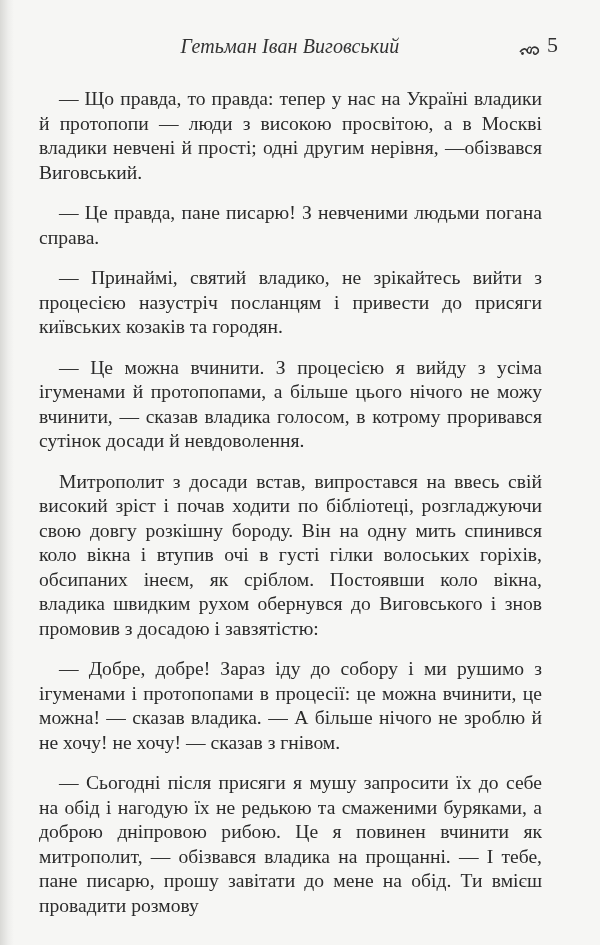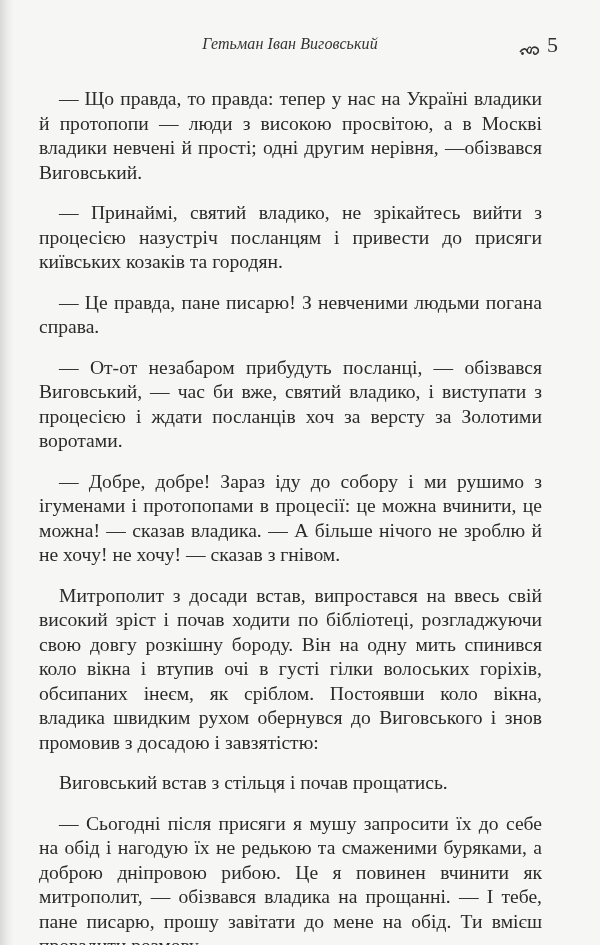--- a/index.html
+++ b/index.html
@@ -28,21 +28,21 @@
       width: 600px;
       height: 26px;
     }
     .running-title {
       position: absolute;
       left: 0;
       width: 580px;
       text-align: center;
       top: 3px;
       font-style: italic;
-      font-size: 16px;
+      font-size: 20px;
       color: #333;
       letter-spacing: 0.1px;
     }
     .folio {
       position: absolute;
       right: 42px;
       top: 0;
       font-size: 22px;
       color: #333;
       display: flex;
@@ -85,20 +85,19 @@
         <circle cx="3.5" cy="9.5" r="1.4" fill="#333"></circle>
         <path d="M8 7 C9 3, 11 2, 12 4" fill="none" stroke="#333" stroke-width="1.2"></path>
       </svg>
     </span>
     <span>5</span>
   </div>
 </div>
 
 <div class="text-block">
   <p>— Що правда, то правда: тепер у нас на Україні владики й протопопи — люди з високою просвітою, а в Москві владики невчені й прості; одні другим нерівня, —обізвався Виговський.</p>
+  <p>— Це правда, пане писарю! З невченими людьми погана справа.</p>
   <p>— Принаймі, святий владико, не зрікайтесь вийти з процесією назустріч посланцям і привести до присяги київських козаків та городян.</p>
-  <p>— Це правда, пане писарю! З невченими людьми погана справа.</p>
-  <p>— От-от незабаром прибудуть посланці, — обізвався Виговський, — час би вже, святий владико, і виступати з процесією і ждати посланців хоч за версту за Золотими воротами.</p>
+  <p>— Це можна вчинити. З процесією я вийду з усіма ігуменами й протопопами, а більше цього нічого не можу вчинити, — сказав владика голосом, в котрому проривався сутінок досади й невдоволення.</p>
+  <p>Митрополит з досади встав, випростався на ввесь свій високий зріст і почав ходити по бібліотеці, розгладжуючи свою довгу розкішну бороду. Він на одну мить спинився коло вікна і втупив очі в густі гілки волоських горіхів, обсипаних інеєм, як сріблом. Постоявши коло вікна, владика швидким рухом обернувся до Виговського і знов промовив з досадою і завзятістю:</p>
   <p>— Добре, добре! Зараз іду до собору і ми рушимо з ігуменами і протопопами в процесії: це можна вчинити, це можна! — сказав владика. — А більше нічого не зроблю й не хочу! не хочу! — сказав з гнівом.</p>
-  <p>Митрополит з досади встав, випростався на ввесь свій високий зріст і почав ходити по бібліотеці, розгладжуючи свою довгу розкішну бороду. Він на одну мить спинився коло вікна і втупив очі в густі гілки волоських горіхів, обсипаних інеєм, як сріблом. Постоявши коло вікна, владика швидким рухом обернувся до Виговського і знов промовив з досадою і завзятістю:</p>
-  <p>Виговський встав з стільця і почав прощатись.</p>
   <p>— Сьогодні після присяги я мушу запросити їх до себе на обід і нагодую їх не редькою та смаженими буряками, а доброю дніпровою рибою. Це я повинен вчинити як митрополит, — обізвався владика на прощанні. — І тебе, пане писарю, прошу завітати до мене на обід. Ти вмієш провадити розмову</p>
 </div>
 
 </body></html>

